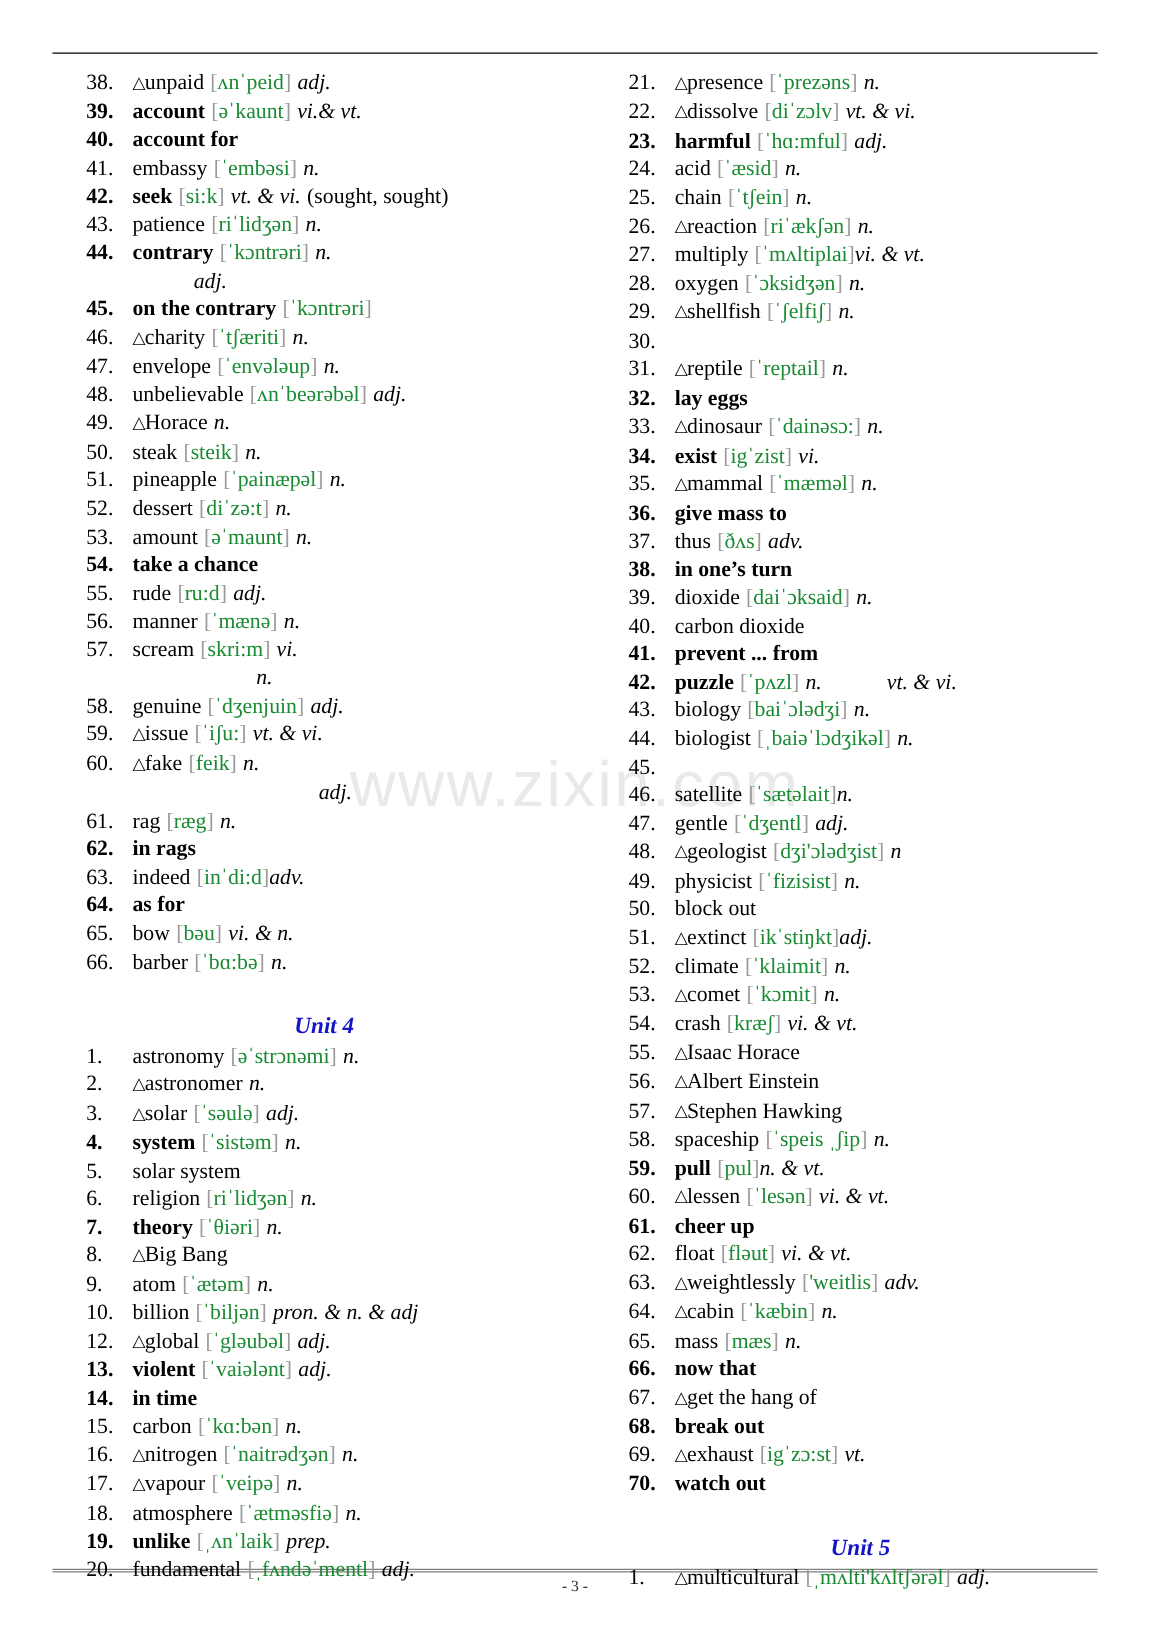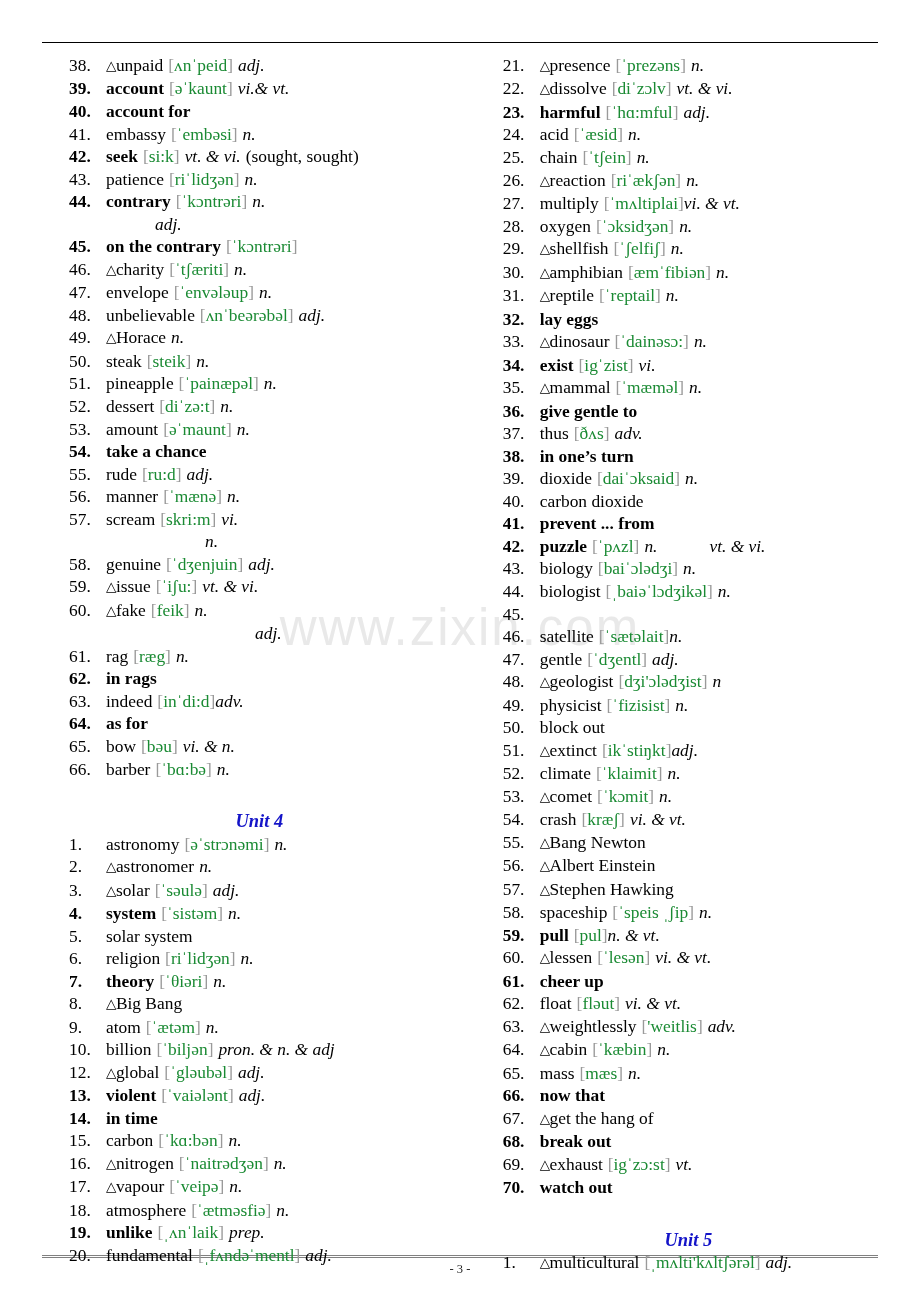--- a/index.html
+++ b/index.html
@@ -394,21 +394,20 @@
           <div class="entry">
             <span class="num">28.</span>
             <span class="body"><span class="word">oxygen</span><span class="sp"></span><span><span class="brk">[</span><span class="ph">ˈɔksidʒən</span><span class="brk">]</span></span><span class="sp"></span><span class="pos">n.</span></span>
           </div>
           <div class="entry">
             <span class="num">29.</span>
             <span class="body"><span class="tri">△</span><span class="word">shellfish</span><span class="sp"></span><span><span class="brk">[</span><span class="ph">ˈʃelfiʃ</span><span class="brk">]</span></span><span class="sp"></span><span class="pos">n.</span></span>
           </div>
           <div class="entry">
             <span class="num">30.</span>
-            <span class="body"><span class="tri">△</span><span class="word">amphibian</span><span class="sp"></span><span><span class="brk">[</span><span class="ph">æmˈfibiən</span><span class="brk">]</span></span><span class="sp"></span><span class="pos">n.</span></span>
           </div>
           <div class="entry">
             <span class="num">31.</span>
             <span class="body"><span class="tri">△</span><span class="word">reptile</span><span class="sp"></span><span><span class="brk">[</span><span class="ph">ˈreptail</span><span class="brk">]</span></span><span class="sp"></span><span class="pos">n.</span></span>
           </div>
           <div class="entry bold">
             <span class="num">32.</span>
             <span class="body"><span class="word">lay eggs</span></span>
           </div>
           <div class="entry">
@@ -418,21 +417,21 @@
           <div class="entry bold">
             <span class="num">34.</span>
             <span class="body"><span class="word">exist</span><span class="sp"></span><span><span class="brk">[</span><span class="ph">igˈzist</span><span class="brk">]</span></span><span class="sp"></span><span class="pos">vi.</span></span>
           </div>
           <div class="entry">
             <span class="num">35.</span>
             <span class="body"><span class="tri">△</span><span class="word">mammal</span><span class="sp"></span><span><span class="brk">[</span><span class="ph">ˈmæməl</span><span class="brk">]</span></span><span class="sp"></span><span class="pos">n.</span></span>
           </div>
           <div class="entry bold">
             <span class="num">36.</span>
-            <span class="body"><span class="word">give gentle to</span></span>
+            <span class="body"><span class="word">give mass to</span></span>
           </div>
           <div class="entry">
             <span class="num">37.</span>
             <span class="body"><span class="word">thus</span><span class="sp"></span><span><span class="brk">[</span><span class="ph">ðʌs</span><span class="brk">]</span></span><span class="sp"></span><span class="pos">adv.</span></span>
           </div>
           <div class="entry bold">
             <span class="num">38.</span>
             <span class="body"><span class="word">in one’s turn</span></span>
           </div>
           <div class="entry">
@@ -493,21 +492,21 @@
           <div class="entry">
             <span class="num">53.</span>
             <span class="body"><span class="tri">△</span><span class="word">comet</span><span class="sp"></span><span><span class="brk">[</span><span class="ph">ˈkɔmit</span><span class="brk">]</span></span><span class="sp"></span><span class="pos">n.</span></span>
           </div>
           <div class="entry">
             <span class="num">54.</span>
             <span class="body"><span class="word">crash</span><span class="sp"></span><span><span class="brk">[</span><span class="ph">kræʃ</span><span class="brk">]</span></span><span class="sp"></span><span class="pos">vi. &amp; vt.</span></span>
           </div>
           <div class="entry">
             <span class="num">55.</span>
-            <span class="body"><span class="tri">△</span><span class="word">Bang Newton</span></span>
+            <span class="body"><span class="tri">△</span><span class="word">Isaac Horace</span></span>
           </div>
           <div class="entry">
             <span class="num">56.</span>
             <span class="body"><span class="tri">△</span><span class="word">Albert Einstein</span></span>
           </div>
           <div class="entry">
             <span class="num">57.</span>
             <span class="body"><span class="tri">△</span><span class="word">Stephen Hawking</span></span>
           </div>
           <div class="entry">

